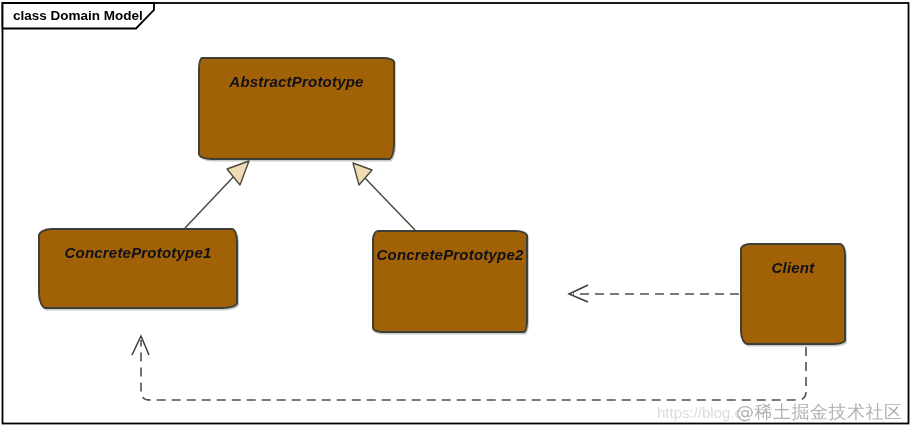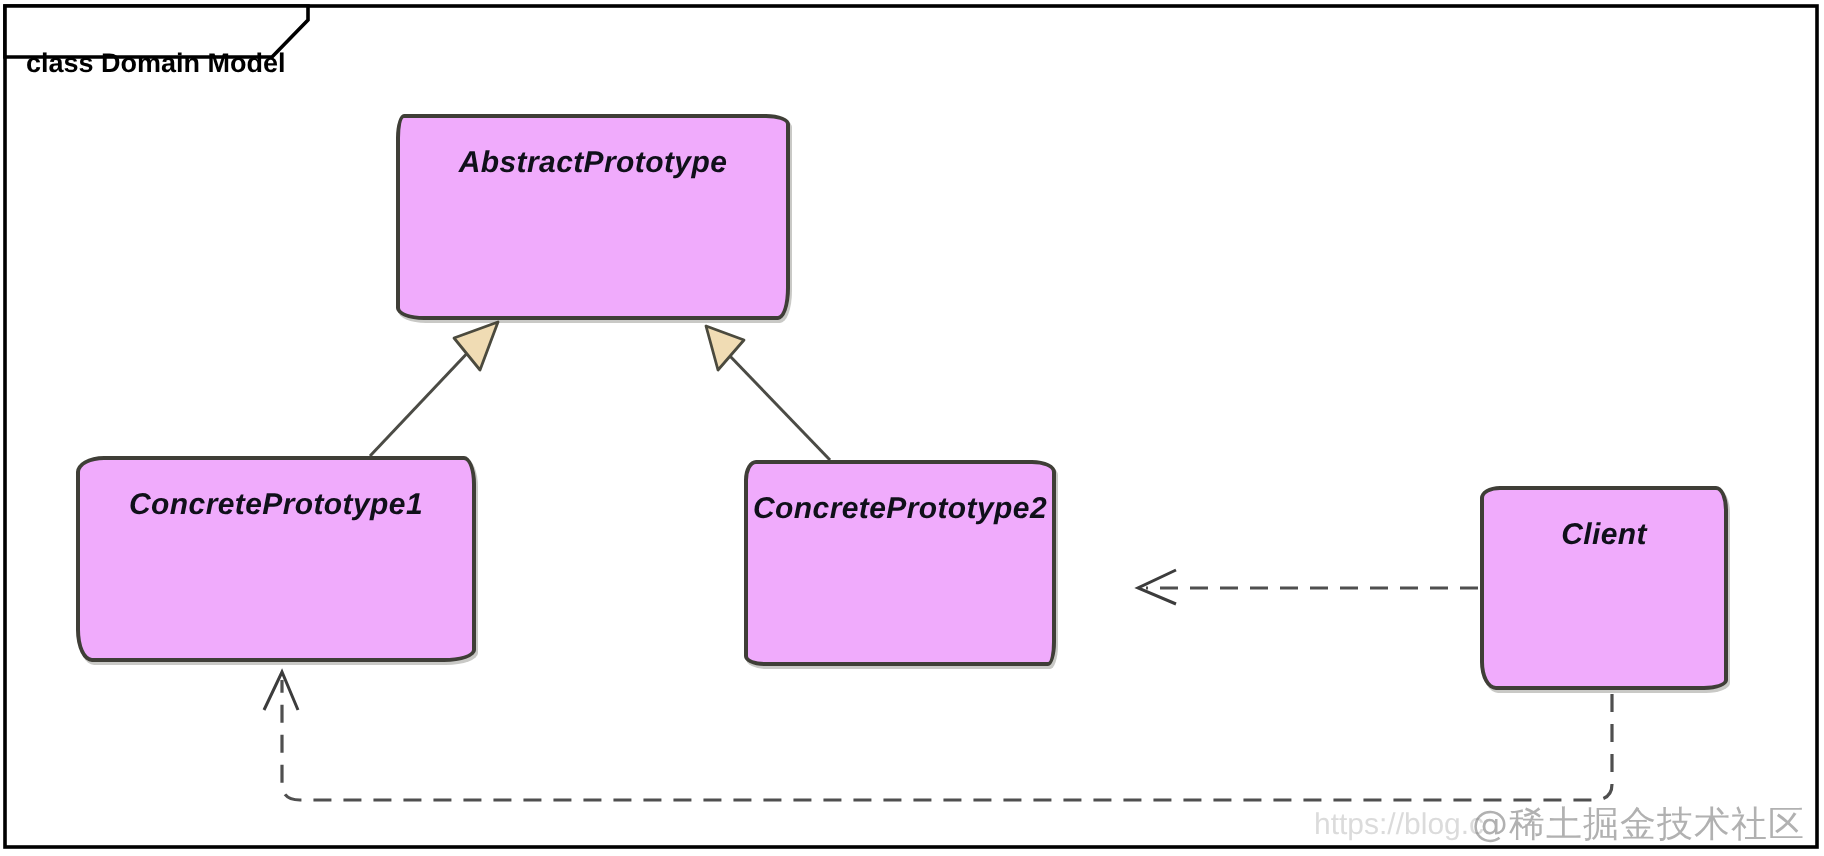--- a/index.html
+++ b/index.html
@@ -14,60 +14,59 @@
     width: 912px; height: 428px;
     background: #ffffff;
   }
   #artwork {
     position: absolute; left: 0; top: 0;
     width: 912px; height: 428px;
   }
   .uml-box {
     position: absolute;
     box-sizing: border-box;
-    background: #f0abfc;
+    background: #a16207;
     border: 2px solid #3F3E37;
     box-shadow: 1px 1.5px 0 rgba(60,60,50,0.28);
     text-decoration: underline;
   }
   #box-abstract {
     left: 198px; top: 57px; width: 197px; height: 103px;
     border-radius: 4px 12px 6px 14px / 12px 5px 16px 6px;
   }
   #box-cp1 {
-    left: 38px; top: 228px; width: 200px; height: 103px;
+    left: 38px; top: 228px; width: 200px; height: 81px;
     border-radius: 14px 6px 16px 8px / 8px 14px 6px 16px;
   }
   #box-cp2 {
     left: 372px; top: 230px; width: 156px; height: 103px;
     border-radius: 6px 12px 4px 10px / 10px 6px 12px 5px;
   }
   #box-client {
-    left: 740px; top: 243px; width: 124px; height: 102px;
+    left: 740px; top: 243px; width: 106px; height: 102px;
     border-radius: 10px 6px 12px 8px / 6px 12px 5px 14px;
   }
   .uml-label {
     position: absolute;
     left: 0; right: 0; top: 14px;
     text-align: center;
     font-style: italic;
     font-weight: bold;
     font-size: 15px;
     letter-spacing: 0.2px;
     color: #10101A;
     white-space: nowrap;
   }
   #frame-title {
     position: absolute;
     left: 13px; top: 8px;
     font-weight: bold;
     font-size: 13.5px;
     color: #000000;
     white-space: nowrap;
-    margin-top: 16px;
   }
   #watermark {
     position: absolute;
     left: 0; top: 0; width: 912px; height: 428px;
     pointer-events: none;
   }
   #watermark-url {
     position: absolute;
     left: 657px; top: 404px;
     font-size: 15px;

